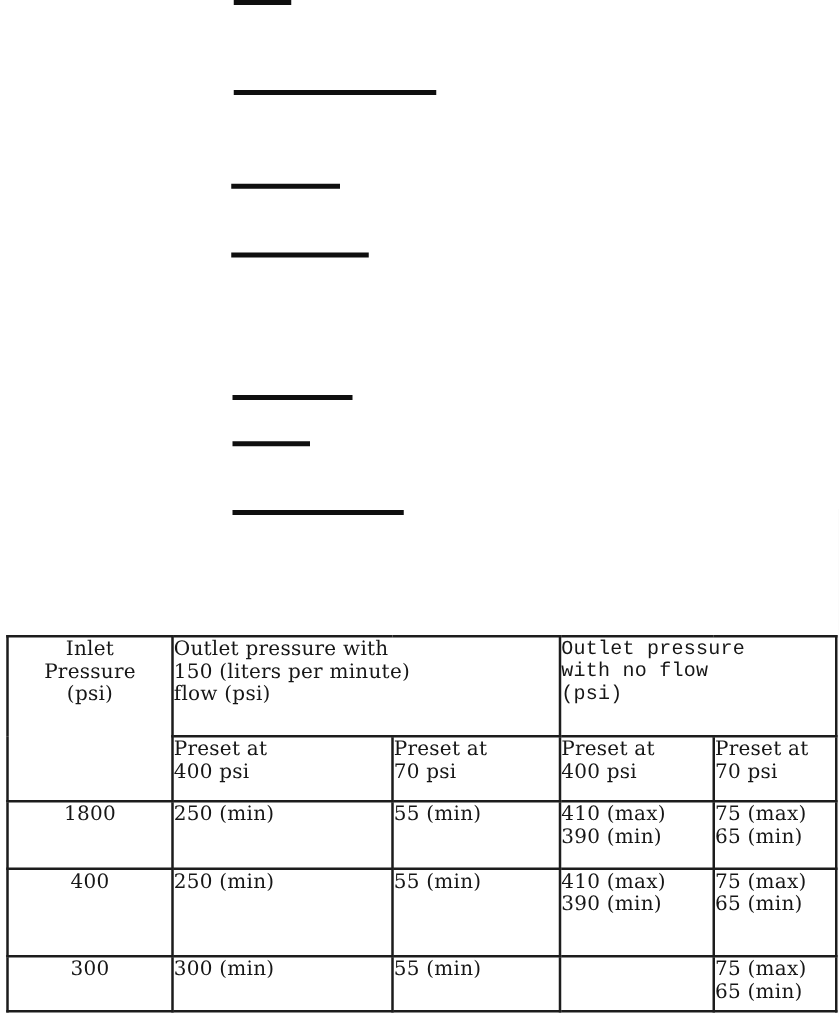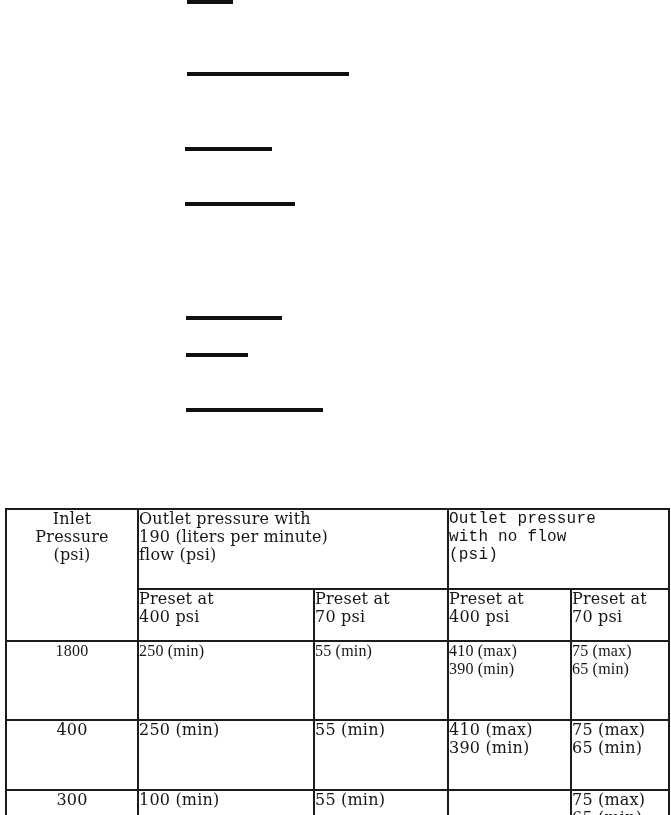--- a/index.html
+++ b/index.html
@@ -45,21 +45,21 @@
   }
   table.spec-table td {
     border: 2px solid #1c1c1c;
     white-space: pre-line;
     vertical-align: top;
     padding: 0;
     font-weight: normal;
   }
   tr.row-group-header { height: 80px; }
   tr.row-sub-header   { height: 52px; }
-  tr.row-data-1       { height: 79px; font-family: Liberation Serif, serif; }
+  tr.row-data-1       { height: 54px; }
   tr.row-data-2       { height: 70px; }
   tr.row-data-3       { height: 44px; }
 
   td.corner {
     text-align: center;
     padding-top: 16px;
     padding-right: 28px;
   }
   td.group-flow   { padding-top: 14px; padding-left: 80px; }
   td.group-noflow { padding-top: 14px; padding-left: 27px; font-family: Liberation Mono, monospace; }
@@ -100,21 +100,21 @@
       <col style="width:134px">
       <col style="width:123px">
       <col style="width:98px">
     </colgroup>
     <tbody>
       <tr class="row-group-header">
         <td class="corner" rowspan="2">Inlet
 Pressure
 (psi)</td>
         <td class="group-flow" colspan="2">Outlet pressure with
-190 (liters per minute)
+150 (liters per minute)
 flow (psi)</td>
         <td class="group-noflow" colspan="2">Outlet pressure
 with no flow
 (psi)</td>
       </tr>
       <tr class="row-sub-header">
         <td class="sub-c2">Preset at
 400 psi</td>
         <td class="sub-c3">Preset at
 70 psi</td>
@@ -139,21 +139,21 @@
         <td class="c2">250 (min)</td>
         <td class="c3">55 (min)</td>
         <td class="c4">410 (max)
 390 (min)</td>
         <td class="c5">75 (max)
 65 (min)</td>
       </tr>
 
       <tr class="row-data-3">
         <td class="c1">300</td>
-        <td class="c2">100 (min)</td>
+        <td class="c2">300 (min)</td>
         <td class="c3">55 (min)</td>
         <td class="c4"></td>
         <td class="c5">75 (max)
 65 (min)</td>
       </tr>
     </tbody>
   </table>
 
 </div>
 

